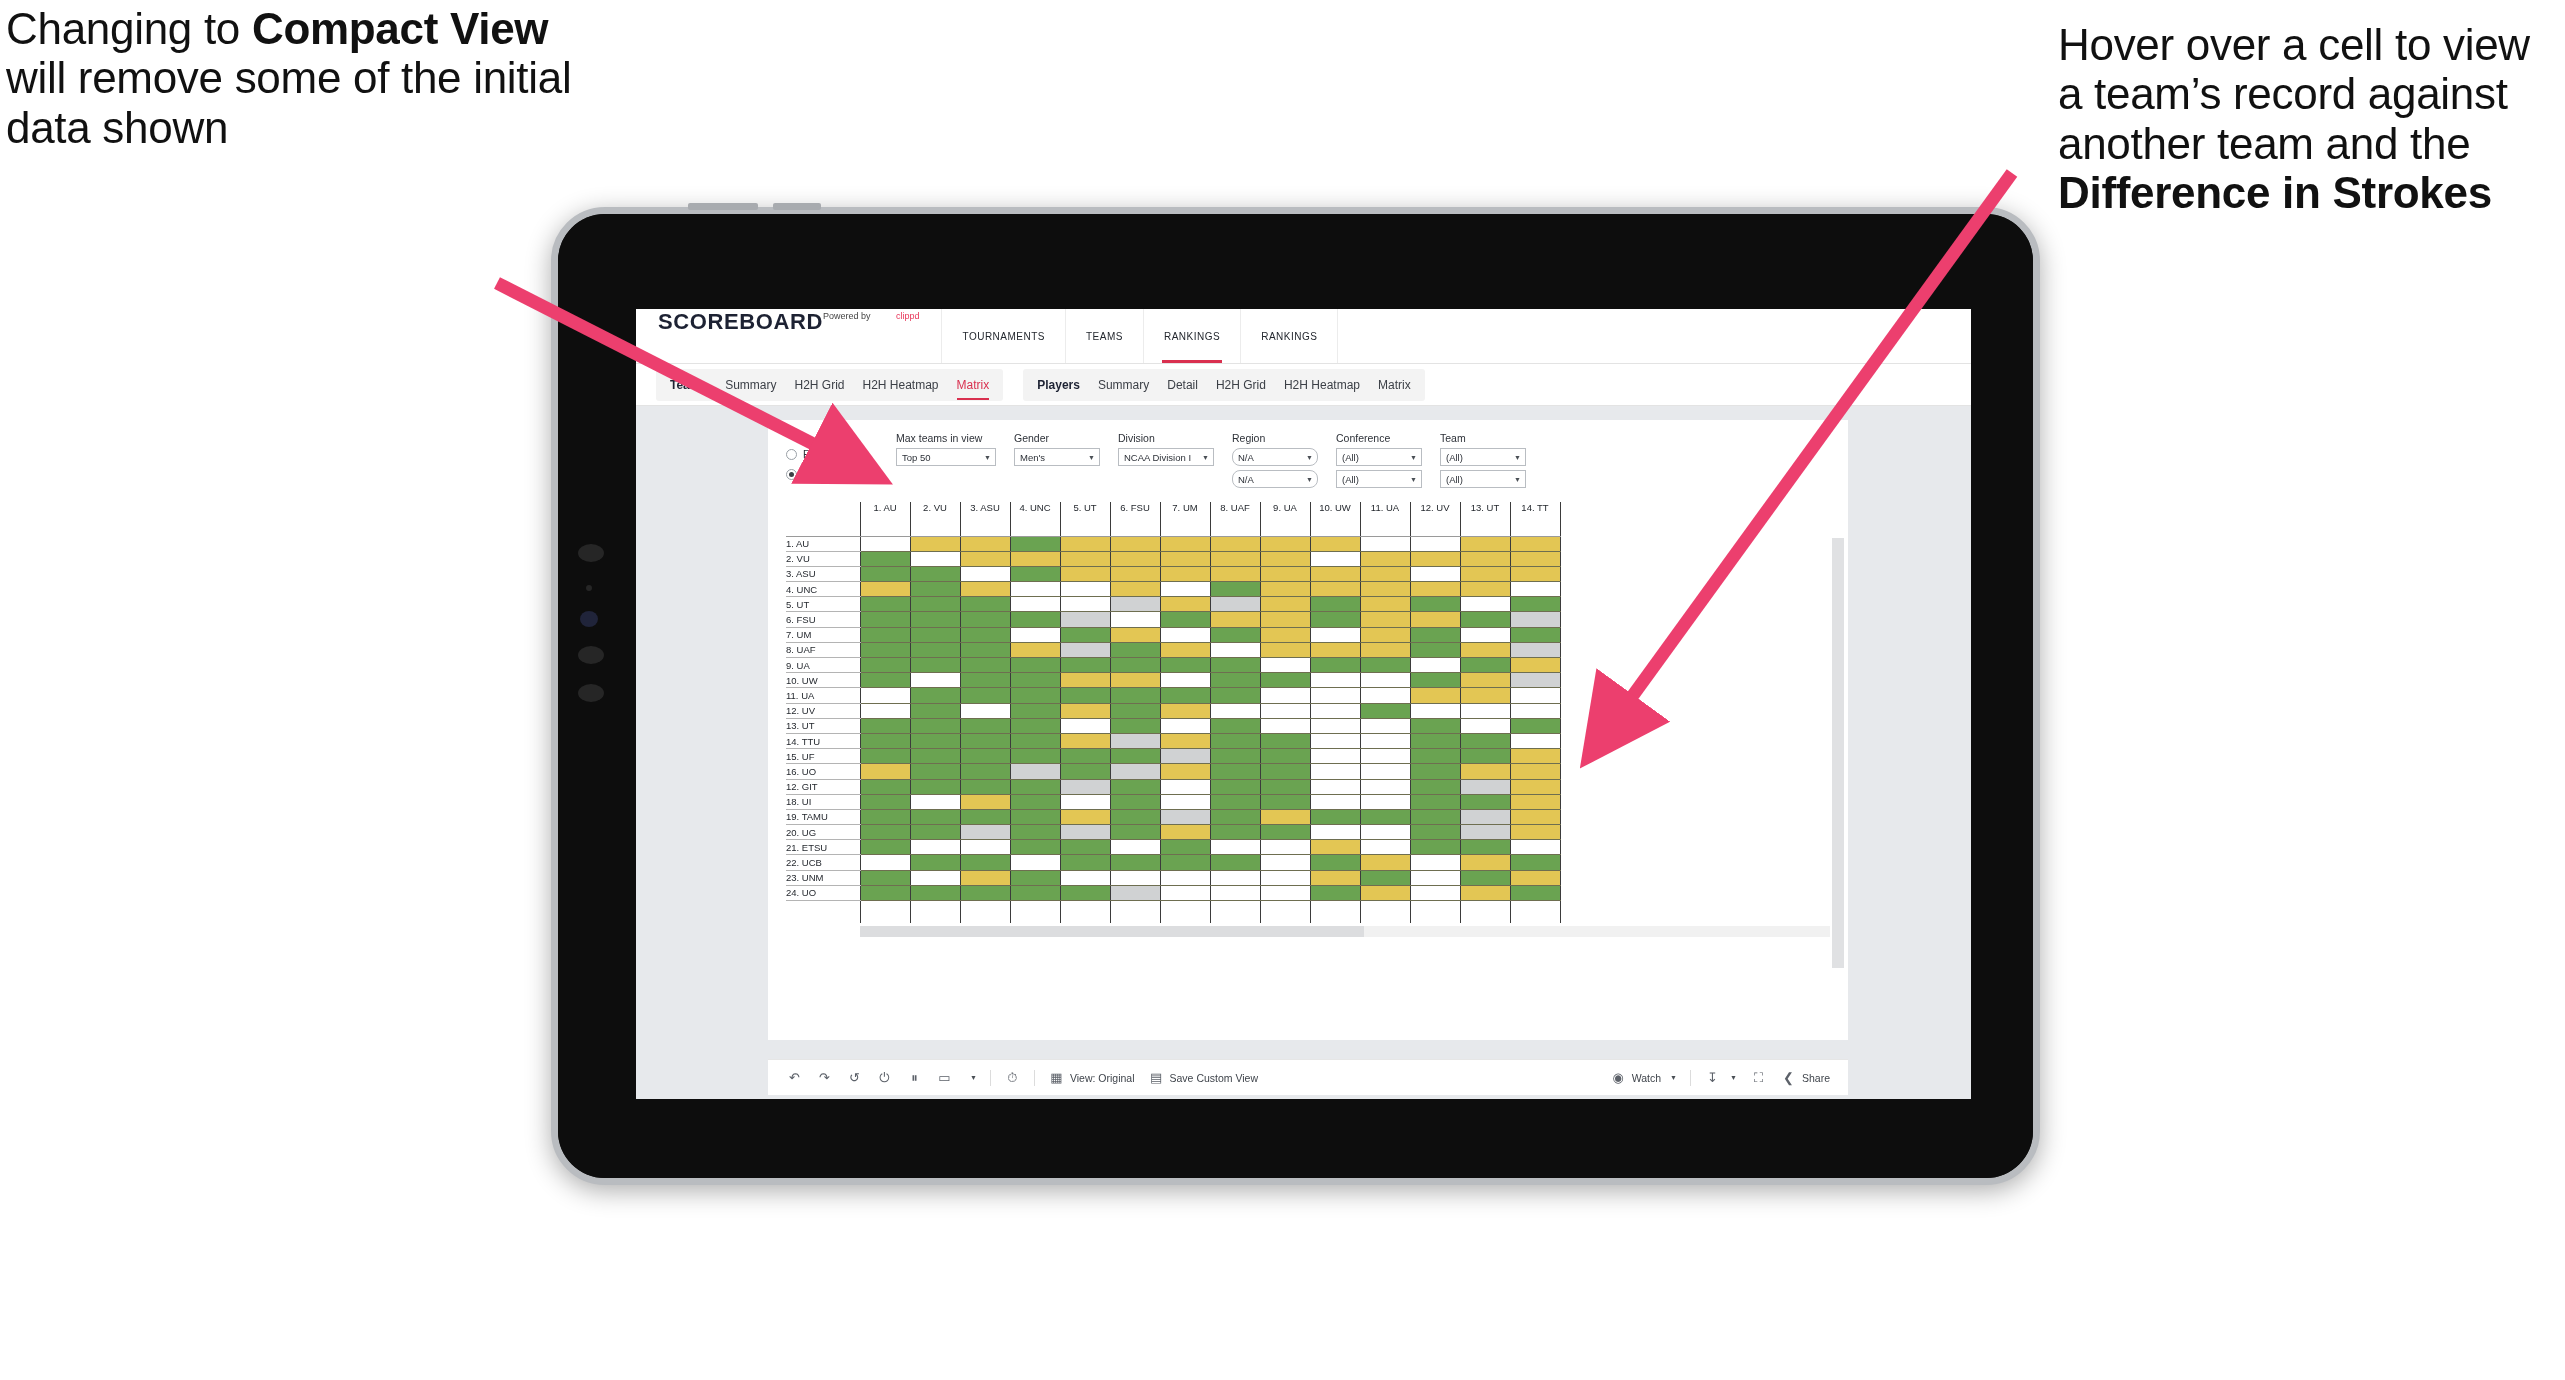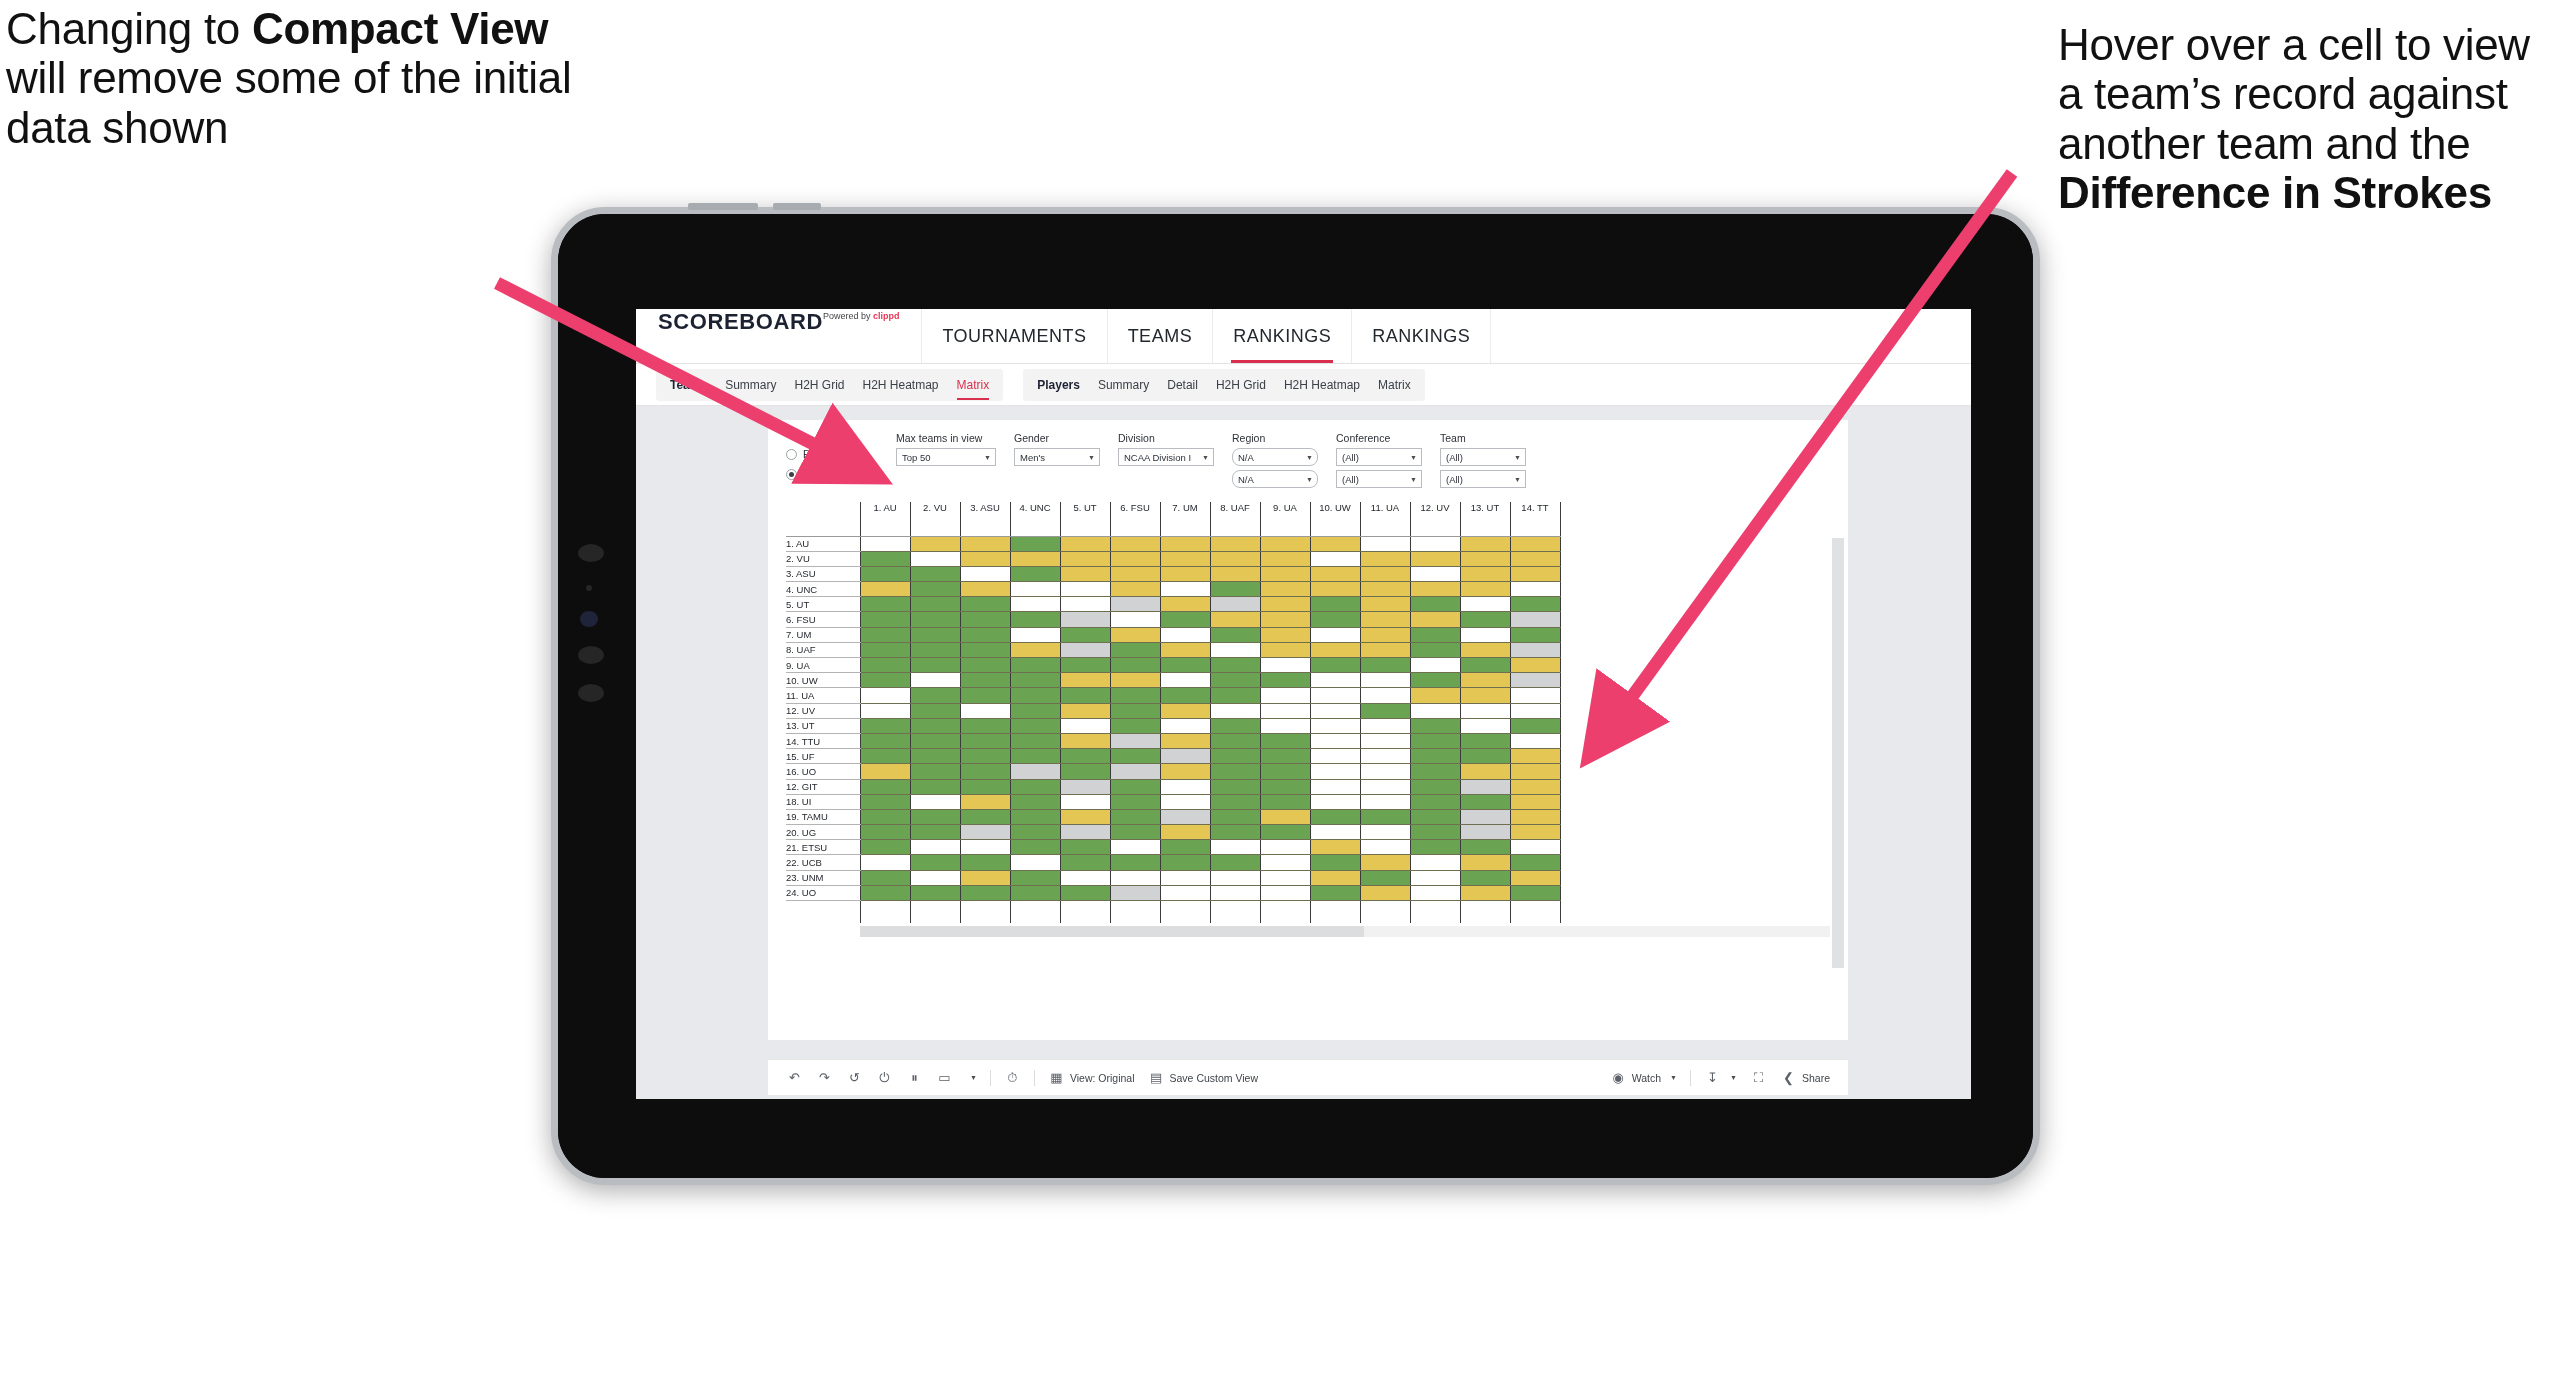--- a/index.html
+++ b/index.html
@@ -58,24 +58,24 @@
   
   #topnav {
     height: 55px; display: flex; align-items: stretch;
     background: #ffffff; border-bottom: 1px solid #e3e3e3;
   }
   .brand { display: flex; 
            padding: 0 22px 0 22px; border-right: 1px solid #ececec; }
   .brand-name { font-size: 22px; font-weight: 800; color: #1d2233;
                 letter-spacing: 0.6px; font-family: "Liberation Sans", sans-serif; }
   .brand-sub { font-size: 9px; color: #444; margin-top: 2px; }
-  .brand-sub em { color: #e8375a; font-style: normal; font-weight: 700; }
+  .brand-sub em { color: #e8375a; font-style: normal; font-weight: 400; margin-left: 23px; }
   .navitem {
     display: flex; align-items: center; padding: 0 20px;
-    font-size: 18px; color: #23272e; letter-spacing: .5px;
+    font-size: 10px; color: #23272e; letter-spacing: .5px;
     border-right: 1px solid #ececec; position: relative; cursor: pointer;
   }
   .navitem.active::after {
     content: ""; position: absolute; left: 18px; right: 18px; bottom: 0;
     height: 3px; background: #d9304f;
   }
   .nav-spacer { flex: 1; border-right: none; }
 
   
   #subnav { height: 42px; display: flex; align-items: center;

